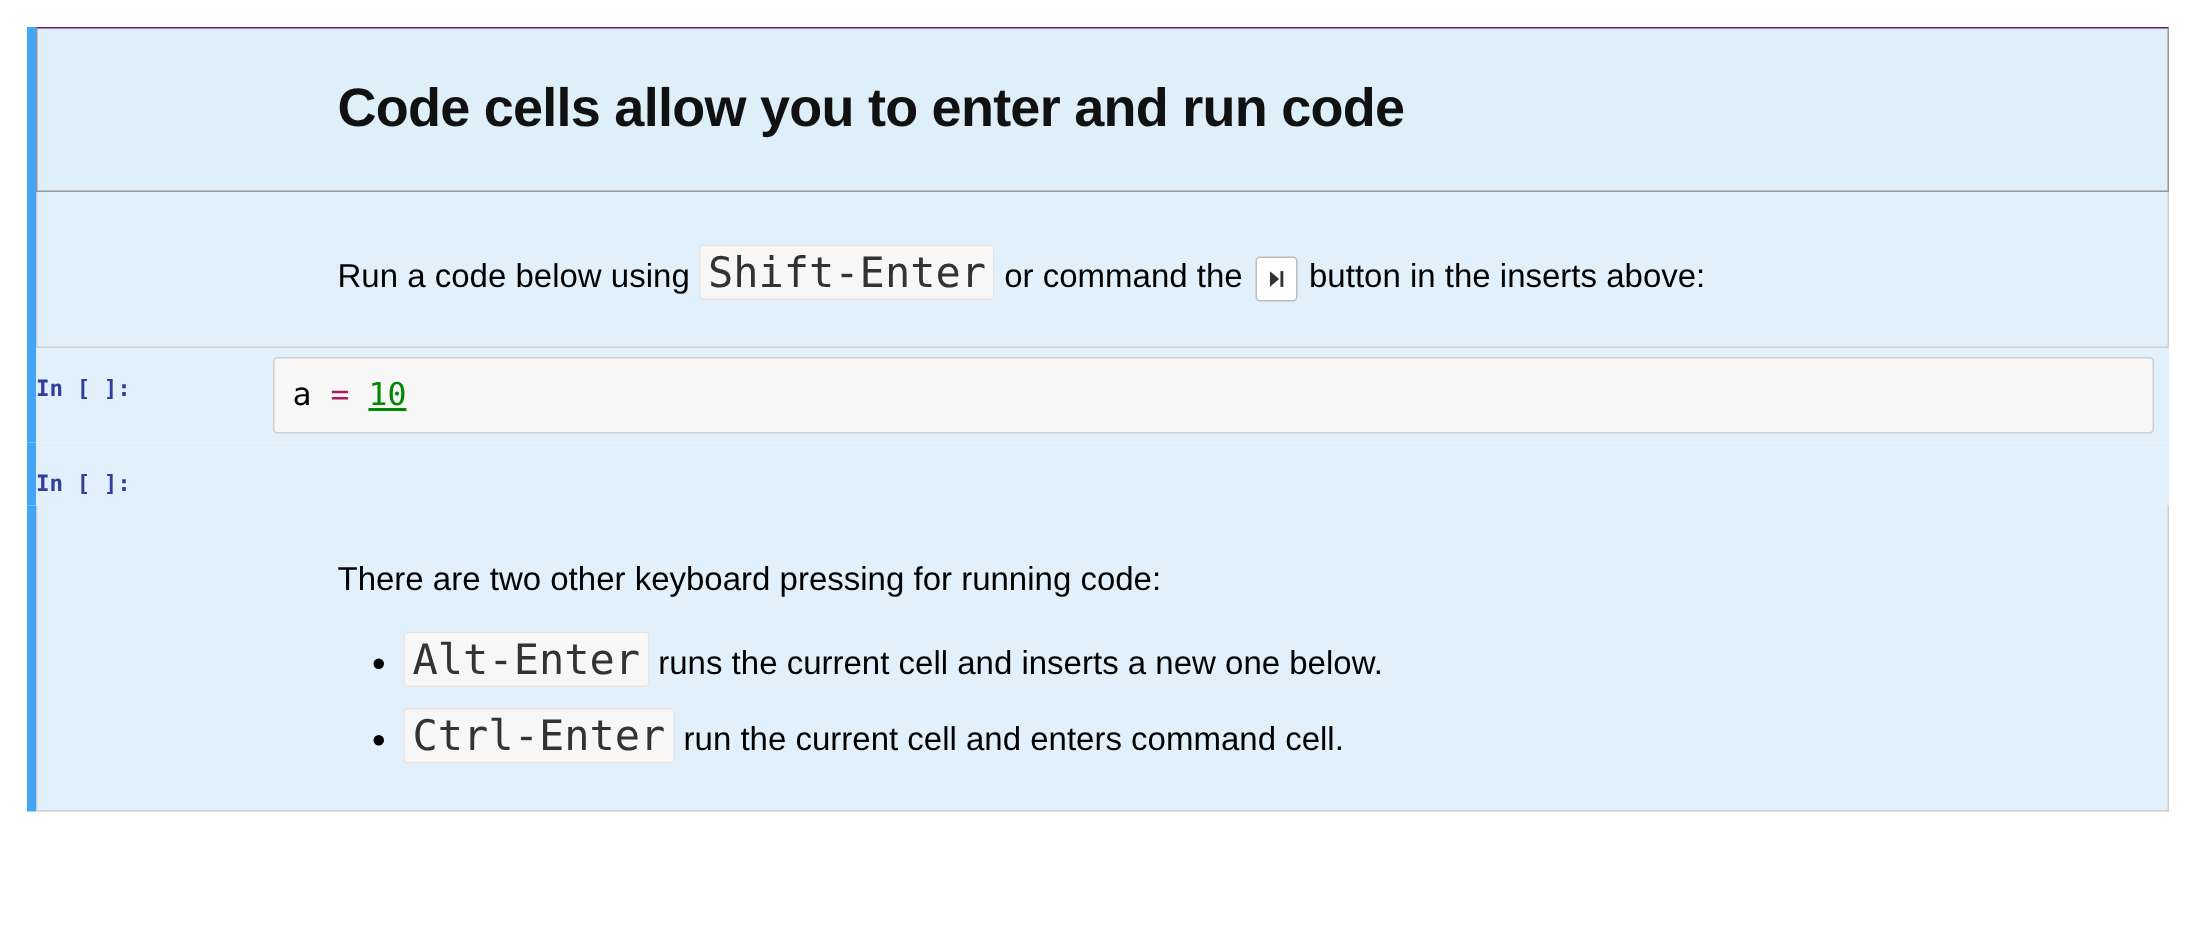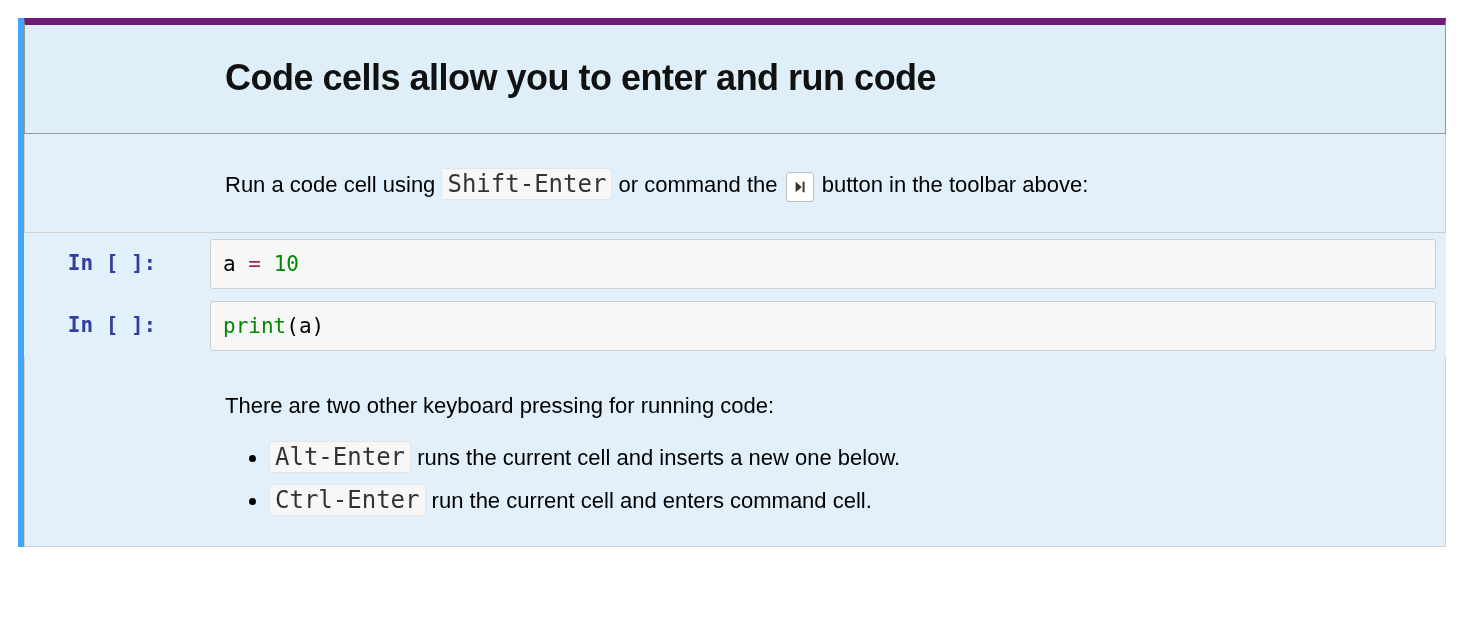--- a/index.html
+++ b/index.html
@@ -28,21 +28,21 @@
       border-left-color: #42a5f5;
     }
     .cell-inner {
       flex: 1;
       background: #e1f0fb;
       border: 1px solid #cfcfcf;
       border-top: none;
       padding: 0;
     }
     .cell:first-child .cell-inner {
-      border-top: 7px solid #701a75;
+      border-top: 1px solid #701a75;
     }
     .markdown-title-cell .cell-inner {
       background: #dfeffa;
       border: 1px solid #969696;
     }
     .markdown-title-cell h2 {
       font-size: 36px;
       font-weight: 700;
       color: #111;
       padding: 32px 20px 34px 200px;
@@ -52,21 +52,21 @@
       font-size: 22px;
       color: #000;
       line-height: 1.4;
       padding: 14px 20px 24px 200px;
     }
     .markdown-text p {
       margin: 0 0 6px 0;
     }
     .kbd {
       font-family: "Menlo", "Consolas", monospace;
-      font-size: 24px;
+      font-size: 28px;
       background: #f7f7f7;
       border: 1px solid #e5e5e5;
       border-radius: 3px;
       padding: 1px 5px;
       color: #333;
     }
     .run-btn {
       display: inline-flex;
       align-items: center;
       justify-content: center;
@@ -83,44 +83,44 @@
       height: 14px;
     }
     .code-cell .cell-inner {
       background: #e1f0fb;
       border: none;
       padding: 6px 10px 6px 0;
       display: flex;
       align-items: stretch;
     }
     .prompt {
-      width: 186px;
+      width: 158px;
       flex-shrink: 0;
-      text-align: center;
+      text-align: left;
       padding: 12px 10px 0 0;
       font-family: "Menlo", "Consolas", monospace;
-      font-size: 21px;
+      font-size: 15px;
       color: #303f9f;
       font-weight: 600;
     }
     .code-area {
       flex: 1;
       background: #f7f7f7;
       border: 1px solid #cfcfcf;
       border-radius: 3px;
       padding: 10px 12px;
       font-family: "Menlo", "Consolas", monospace;
       font-size: 21px;
       line-height: 1.35;
       color: #000;
       min-height: 44px;
     }
     .tok-var { color: #000; }
     .tok-op { color: #a71d5d; font-weight: 500; }
-    .tok-num { color: #008800; }
+    .tok-num { color: #008800; text-decoration: underline; }
     .tok-func { color: #008800; }
     .tok-paren { color: #000; }
     .shortcut-list {
       padding-left: 44px;
       margin-top: 14px;
     }
     .shortcut-list li {
       font-size: 22px;
       line-height: 1.8;
       color: #000;
@@ -137,46 +137,43 @@
   <div class="cell markdown-title-cell selected">
     <div class="cell-inner">
       <h2>Code cells allow you to enter and run code</h2>
     </div>
   </div>
 
   <div class="cell selected">
     <div class="cell-inner">
       <div class="markdown-text md-intro-top">
         <p>
-          <span>Run a code cell using </span><span class="kbd">Shift-Enter</span><span> or command the </span><span class="run-btn">
+          <span>Run a code below using </span><span class="kbd">Shift-Enter</span><span> or command the </span><span class="run-btn">
               <svg viewBox="0 0 16 16">
                 <path d="M3 2 L10 8 L3 14 Z" fill="#333"></path>
                 <rect x="11" y="2" width="2.2" height="12" fill="#333"></rect>
               </svg>
-            </span><span> button in the toolbar above:</span>
+            </span><span> button in the inserts above:</span>
         </p>
       </div>
     </div>
   </div>
 
   <div class="cell code-cell selected">
     <div class="cell-inner">
       <div class="prompt">In [ ]:</div>
       <div class="code-area">
         <span class="tok-var">a</span> <span class="tok-op">=</span> <span class="tok-num">10</span>
       </div>
     </div>
   </div>
 
   <div class="cell code-cell selected">
     <div class="cell-inner">
       <div class="prompt">In [ ]:</div>
-      <div class="code-area">
-        <span class="tok-func">print</span><span class="tok-paren">(</span><span class="tok-var">a</span><span class="tok-paren">)</span>
-      </div>
     </div>
   </div>
 
   <div class="cell selected">
     <div class="cell-inner">
       <div class="markdown-text md-intro-top">
         <p>There are two other keyboard pressing for running code:</p>
         <ul class="shortcut-list">
           <li>
             <span class="kbd">Alt-Enter</span><span> runs the current cell and inserts a new one below.</span>

